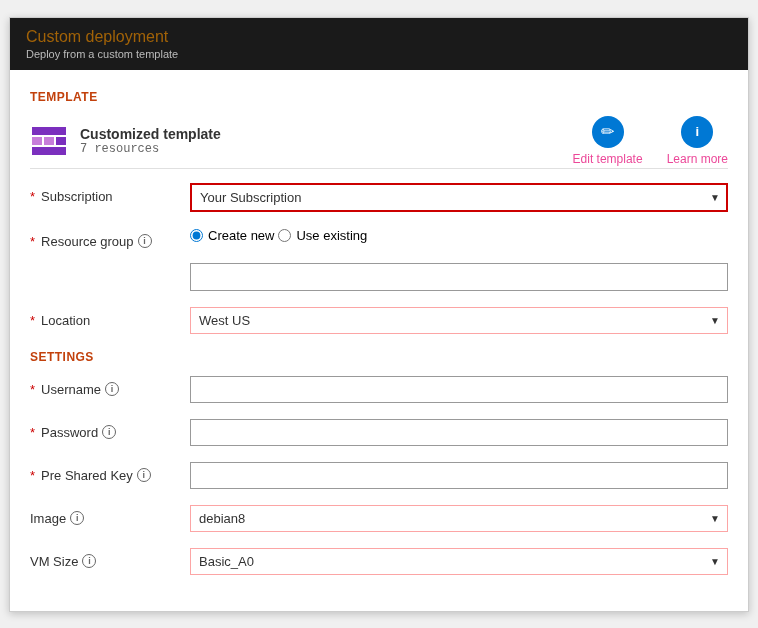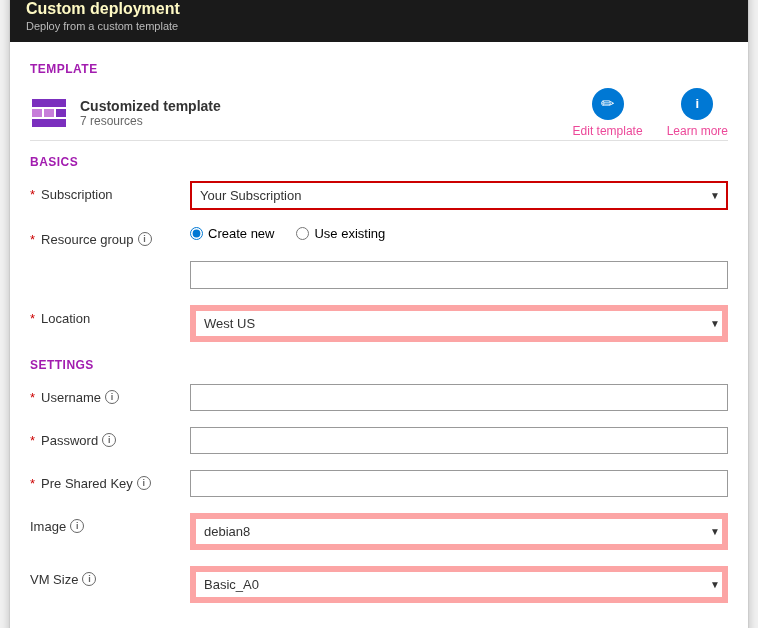--- a/index.html
+++ b/index.html
@@ -20,35 +20,35 @@
       border: 1px solid #ccc;
       box-shadow: 0 2px 8px rgba(0,0,0,0.2);
     }
     .title-bar {
       background: #1a1a1a;
       color: #fff;
       padding: 10px 16px 10px 16px;
     }
     .title-bar h1 {
       font-size: 16px;
-      font-weight: 700;
-      color: #fef9c3;
+      font-weight: 400;
+      color: #a16207;
     }
     .title-bar p {
       font-size: 11px;
       color: #bbb;
       margin-top: 2px;
     }
     .content {
       padding: 16px 20px 20px 20px;
     }
     .section-label {
       font-size: 12px;
       font-weight: 700;
-      color: #a21caf;
+      color: #c2410c;
       letter-spacing: 0.04em;
       margin-bottom: 12px;
       margin-top: 4px;
     }
     .template-row {
       display: flex;
       align-items: center;
       justify-content: space-between;
       margin-bottom: 14px;
       padding-bottom: 2px;
@@ -74,20 +74,21 @@
       background: #7b2fbe;
     }
     .template-name {
       font-size: 14px;
       font-weight: 600;
       color: #333;
     }
     .template-resources {
       font-size: 12px;
       color: #666;
+      font-family: Liberation Mono, monospace;
     }
     .template-actions {
       display: flex;
       gap: 24px;
       align-items: center;
     }
     .template-action {
       display: flex;
       flex-direction: column;
       align-items: center;
@@ -150,21 +151,21 @@
       flex: 1;
       border-radius: 6px;
     }
     .select-wrapper {
       position: relative;
       width: 100%;
     }
     select {
       width: 100%;
       padding: 5px 30px 5px 8px;
-      border: 6px solid #fca5a5;
+      border: 1px solid #fca5a5;
       font-size: 13px;
       background: #fff;
       appearance: none;
       -webkit-appearance: none;
       color: #333;
       cursor: pointer;
       outline: none;
     }
     .select-subscription {
       border: 2px solid #c00 !important;
@@ -173,21 +174,21 @@
       position: absolute;
       right: 8px;
       top: 50%;
       transform: translateY(-50%);
       pointer-events: none;
       font-size: 10px;
       color: #333;
     }
     .radio-group {
       display: flex;
-      gap: 22px;
+      gap: 4px;
       align-items: flex-start;
       margin-bottom: 18px;
     }
     .radio-option {
       display: flex;
       align-items: center;
       gap: 5px;
       cursor: pointer;
     }
     input[type="radio"] {
@@ -257,21 +258,20 @@
           <span>Edit template</span>
         </div>
         <div class="template-action">
           <div class="icon-circle info">i</div>
           <span>Learn more</span>
         </div>
       </div>
     </div>
 
     <div class="basics-section">
-      <div class="section-label">BASICS</div>
 
       <div class="form-row">
         <div class="form-label">
           <span class="required">*</span>
           <span>Subscription</span>
         </div>
         <div class="form-control">
           <div class="select-wrapper">
             <select class="select-subscription">
               <option>Your Subscription</option>

